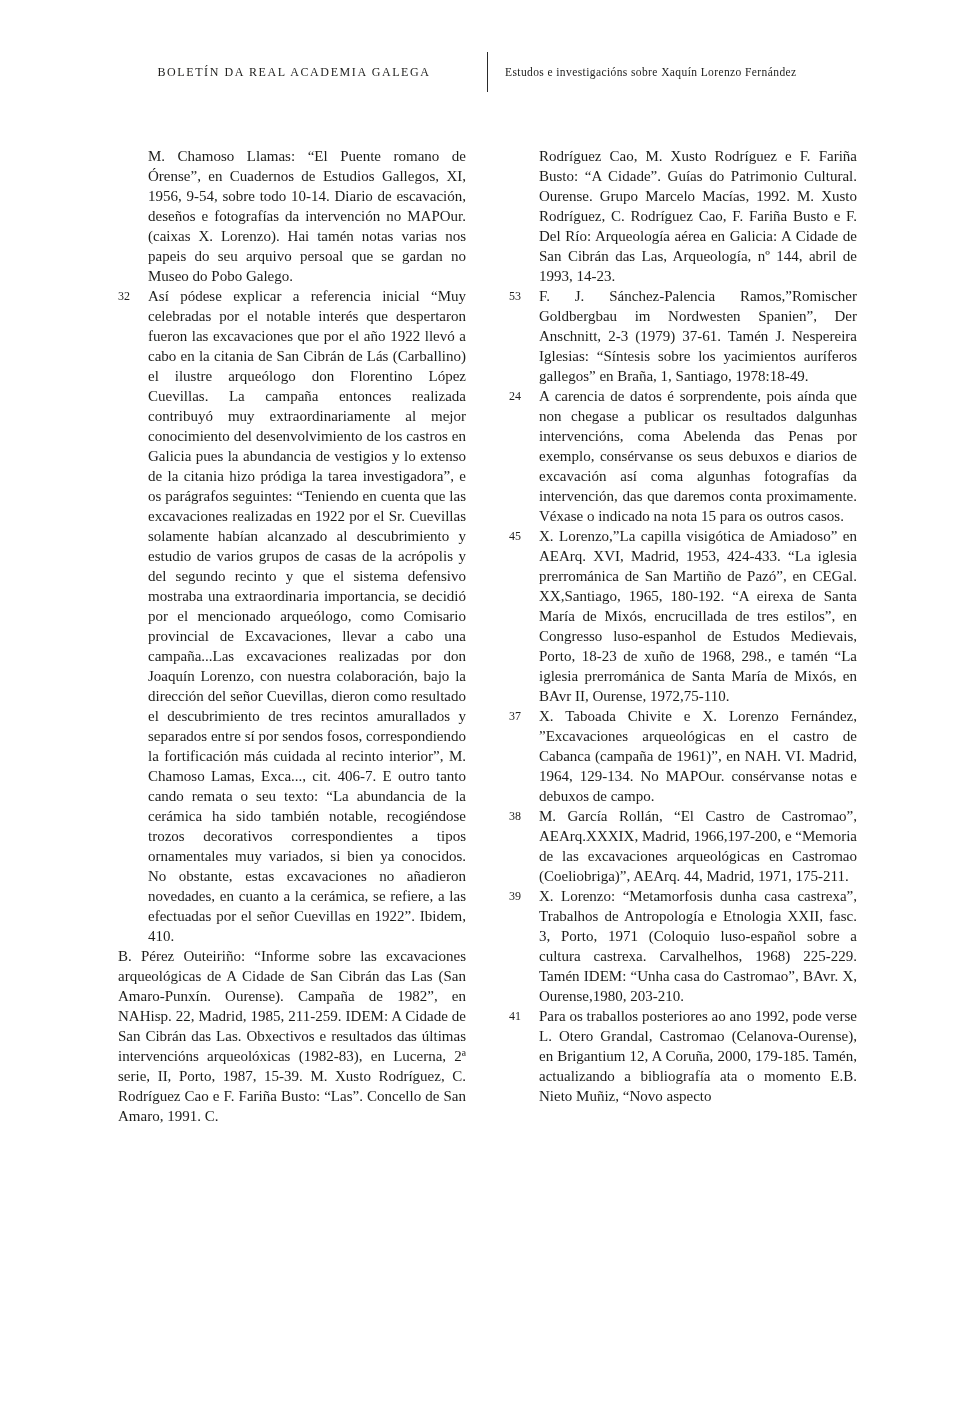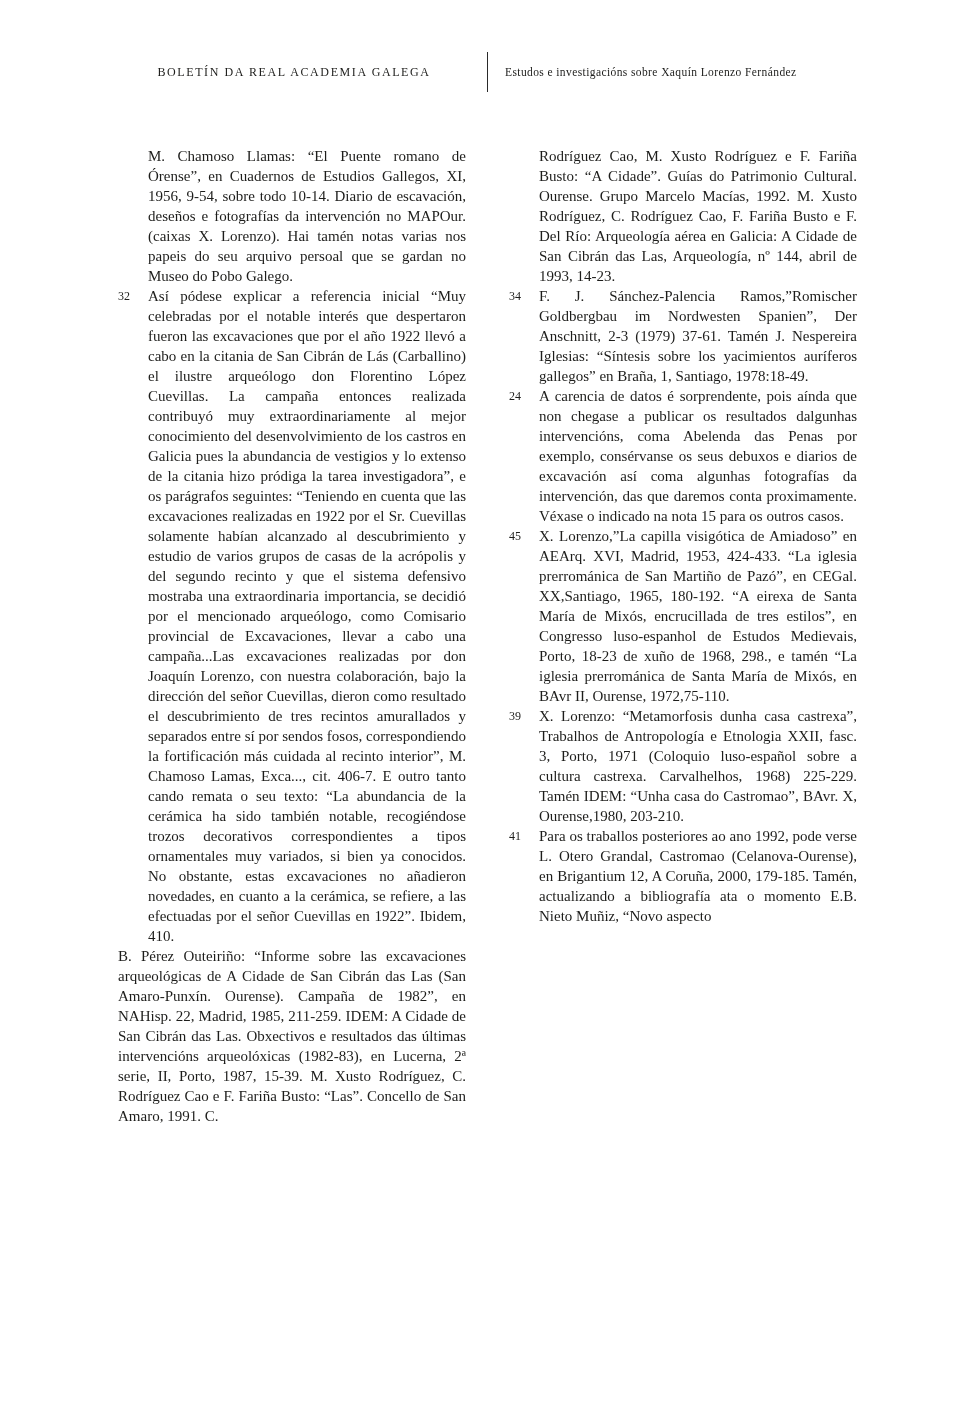--- a/index.html
+++ b/index.html
@@ -130,35 +130,47 @@
         </div>
       </div>
     <div class="column" id="col-right">
         <div class="note-block">
           <div class="note-num"></div>
           <div class="note-body">
             <p>Rodríguez Cao, M. Xusto Rodríguez e F. Fariña Busto: “A Cidade”. Guías do Patrimonio Cultural. Ourense. Grupo Marcelo Macías, 1992. M. Xusto Rodríguez, C. Rodríguez Cao, F. Fariña Busto e F. Del Río: Arqueología aérea en Galicia: A Cidade de San Cibrán das Las, Arqueología, nº 144, abril de 1993, 14-23.</p>
           </div>
         </div>
         <div class="note-block">
-          <div class="note-num">34</div>
+          <div class="note-num">53</div>
           <div class="note-body">
             <p>F. J. Sánchez-Palencia Ramos,”Romischer Goldbergbau im Nordwesten Spanien”, Der Anschnitt, 2-3 (1979) 37-61. Tamén J. Nespereira Iglesias: “Síntesis sobre los yacimientos auríferos gallegos” en Braña, 1, Santiago, 1978:18-49.</p>
           </div>
         </div>
         <div class="note-block">
           <div class="note-num">24</div>
           <div class="note-body">
             <p>A carencia de datos é sorprendente, pois aínda que non chegase a publicar os resultados dalgunhas intervencións, coma Abelenda das Penas por exemplo, consérvanse os seus debuxos e diarios de excavación así coma algunhas fotografías da intervención, das que daremos conta proximamente. Véxase o indicado na nota 15 para os outros casos.</p>
           </div>
         </div>
         <div class="note-block">
           <div class="note-num">45</div>
           <div class="note-body">
             <p>X. Lorenzo,”La capilla visigótica de Amiadoso” en AEArq. XVI, Madrid, 1953, 424-433. “La iglesia prerrománica de San Martiño de Pazó”, en CEGal. XX,Santiago, 1965, 180-192. “A eirexa de Santa María de Mixós, encrucillada de tres estilos”, en Congresso luso-espanhol de Estudos Medievais, Porto, 18-23 de xuño de 1968, 298., e tamén “La iglesia prerrománica de Santa María de Mixós, en BAvr II, Ourense, 1972,75-110.</p>
+          </div>
+        </div>
+        <div class="note-block">
+          <div class="note-num">37</div>
+          <div class="note-body">
+            <p>X. Taboada Chivite e X. Lorenzo Fernández, ”Excavaciones arqueológicas en el castro de Cabanca (campaña de 1961)”, en NAH. VI. Madrid, 1964, 129-134. No MAPOur. consérvanse notas e debuxos de campo.</p>
+          </div>
+        </div>
+        <div class="note-block">
+          <div class="note-num">38</div>
+          <div class="note-body">
+            <p>M. García Rollán, “El Castro de Castromao”, AEArq.XXXIX, Madrid, 1966,197-200, e “Memoria de las excavaciones arqueológicas en Castromao (Coeliobriga)”, AEArq. 44, Madrid, 1971, 175-211.</p>
           </div>
         </div>
         <div class="note-block">
           <div class="note-num">39</div>
           <div class="note-body">
             <p>X. Lorenzo: “Metamorfosis dunha casa castrexa”, Trabalhos de Antropología e Etnologia XXII, fasc. 3, Porto, 1971 (Coloquio luso-español sobre a cultura castrexa. Carvalhelhos, 1968) 225-229. Tamén IDEM: “Unha casa do Castromao”, BAvr. X, Ourense,1980, 203-210.</p>
           </div>
         </div>
         <div class="note-block">
           <div class="note-num">41</div>

